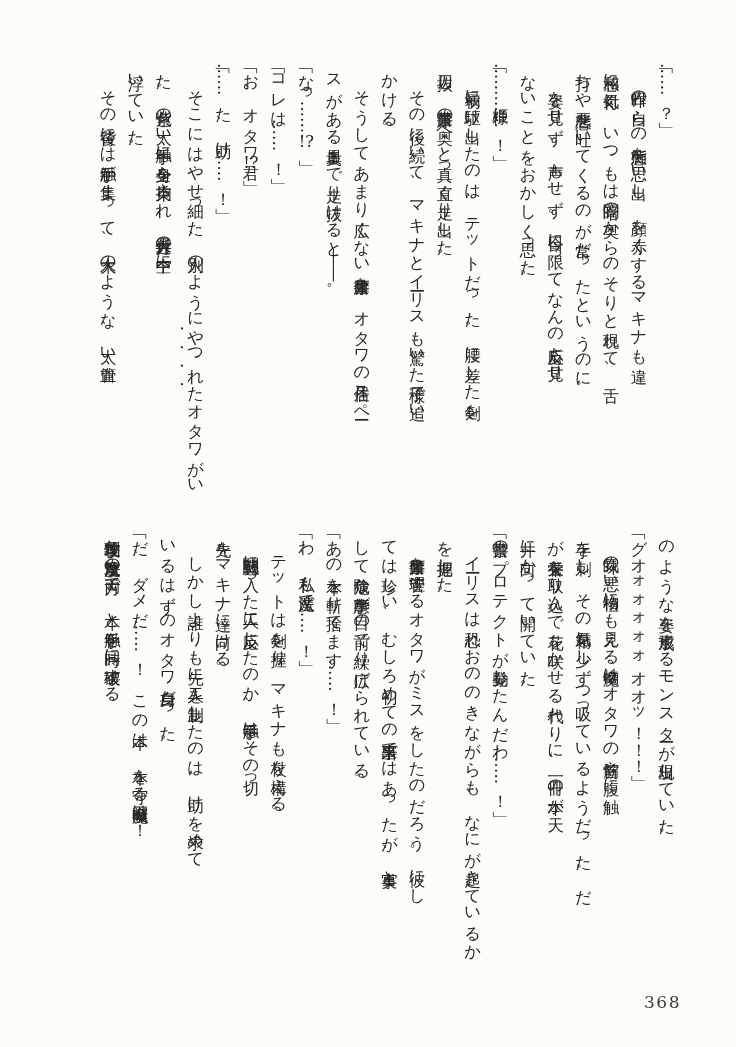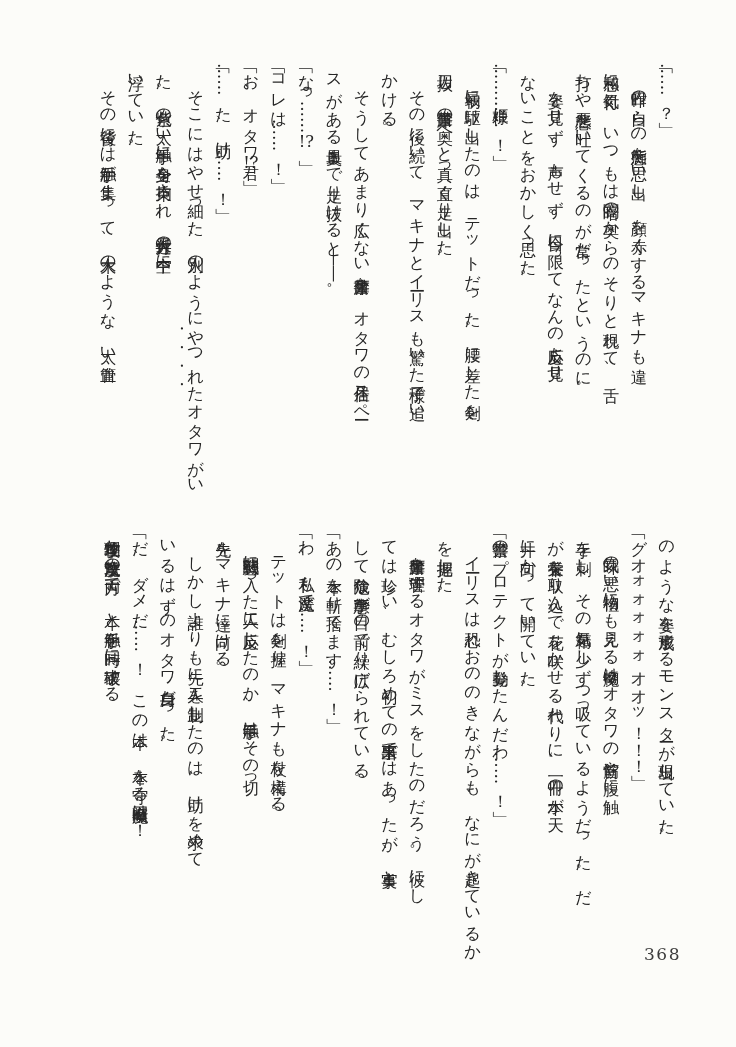--- a/index.html
+++ b/index.html
@@ -45,21 +45,21 @@
   
   .emph {
     -webkit-text-emphasis: filled dot #262626;
     text-emphasis: filled dot #262626;
     -webkit-text-emphasis-position: under left;
     text-emphasis-position: under left;
   }
   .page-number {
     position: absolute;
     left: 644px;
-    top: 944px;
+    top: 992px;
     font-size: 17px;
     letter-spacing: 1.5px;
     color: #3c3c3c;
   }
 </style>
 </head>
 <body>
 
 <div class="page">
 

